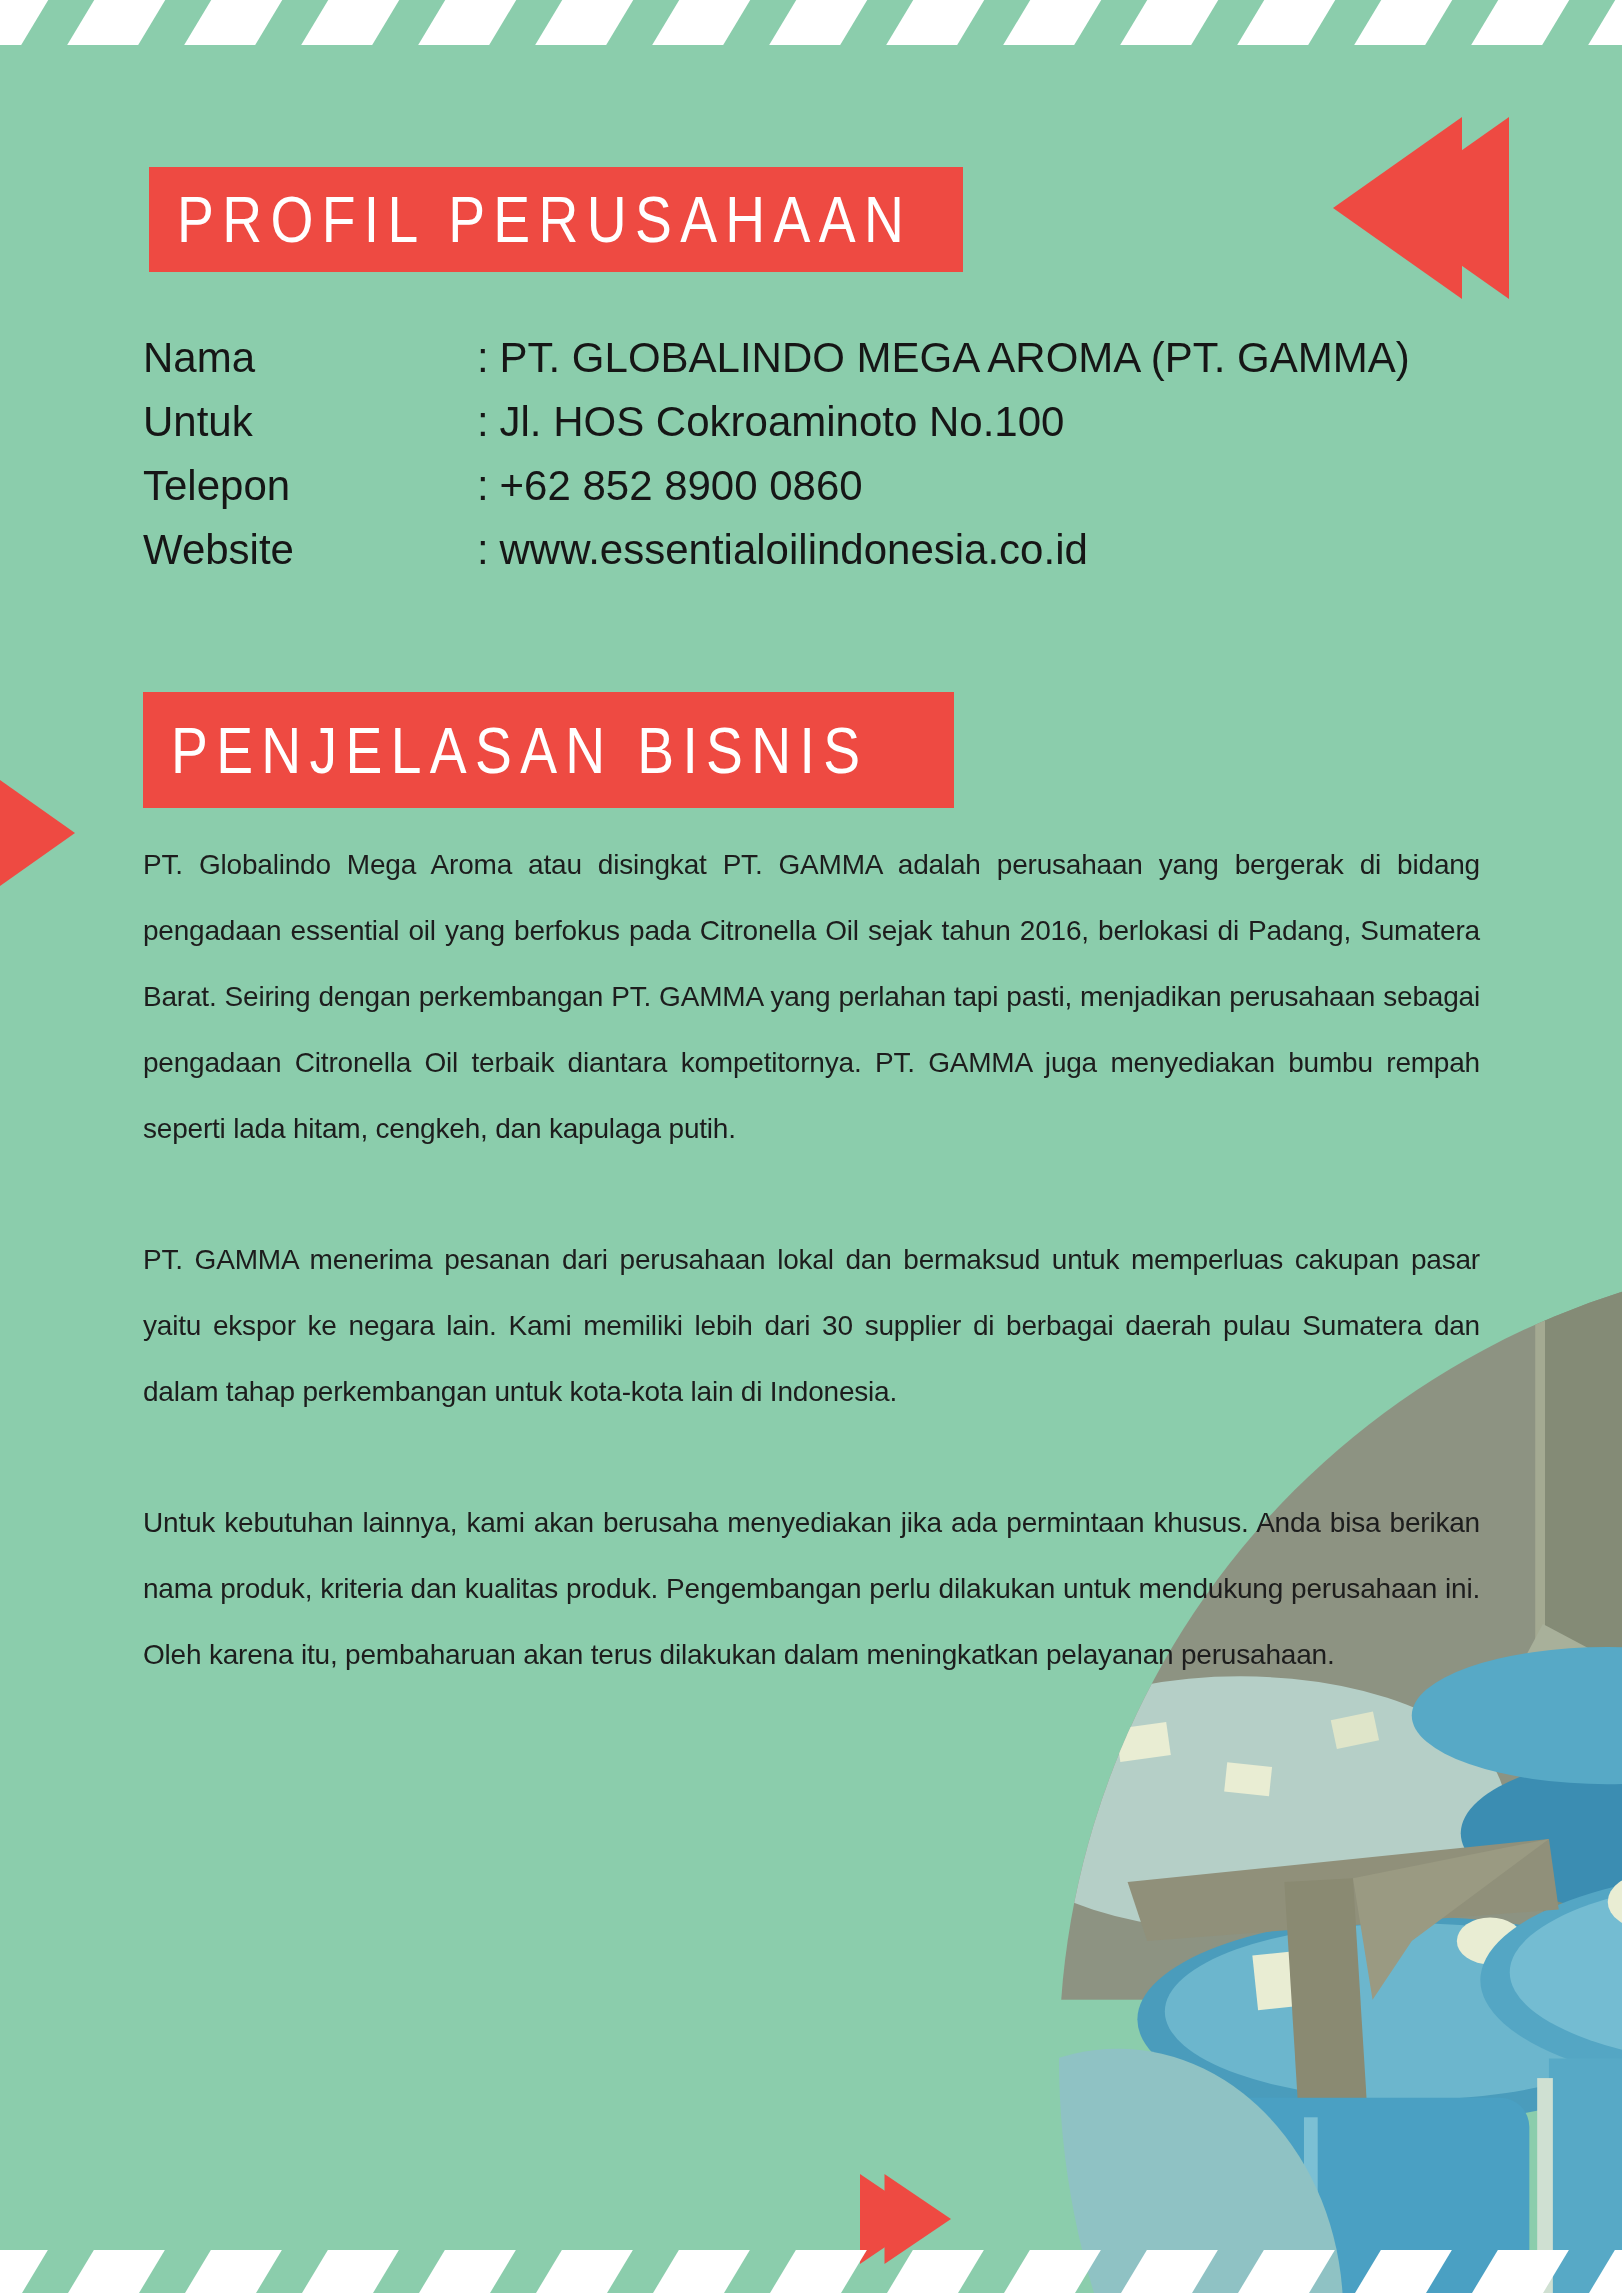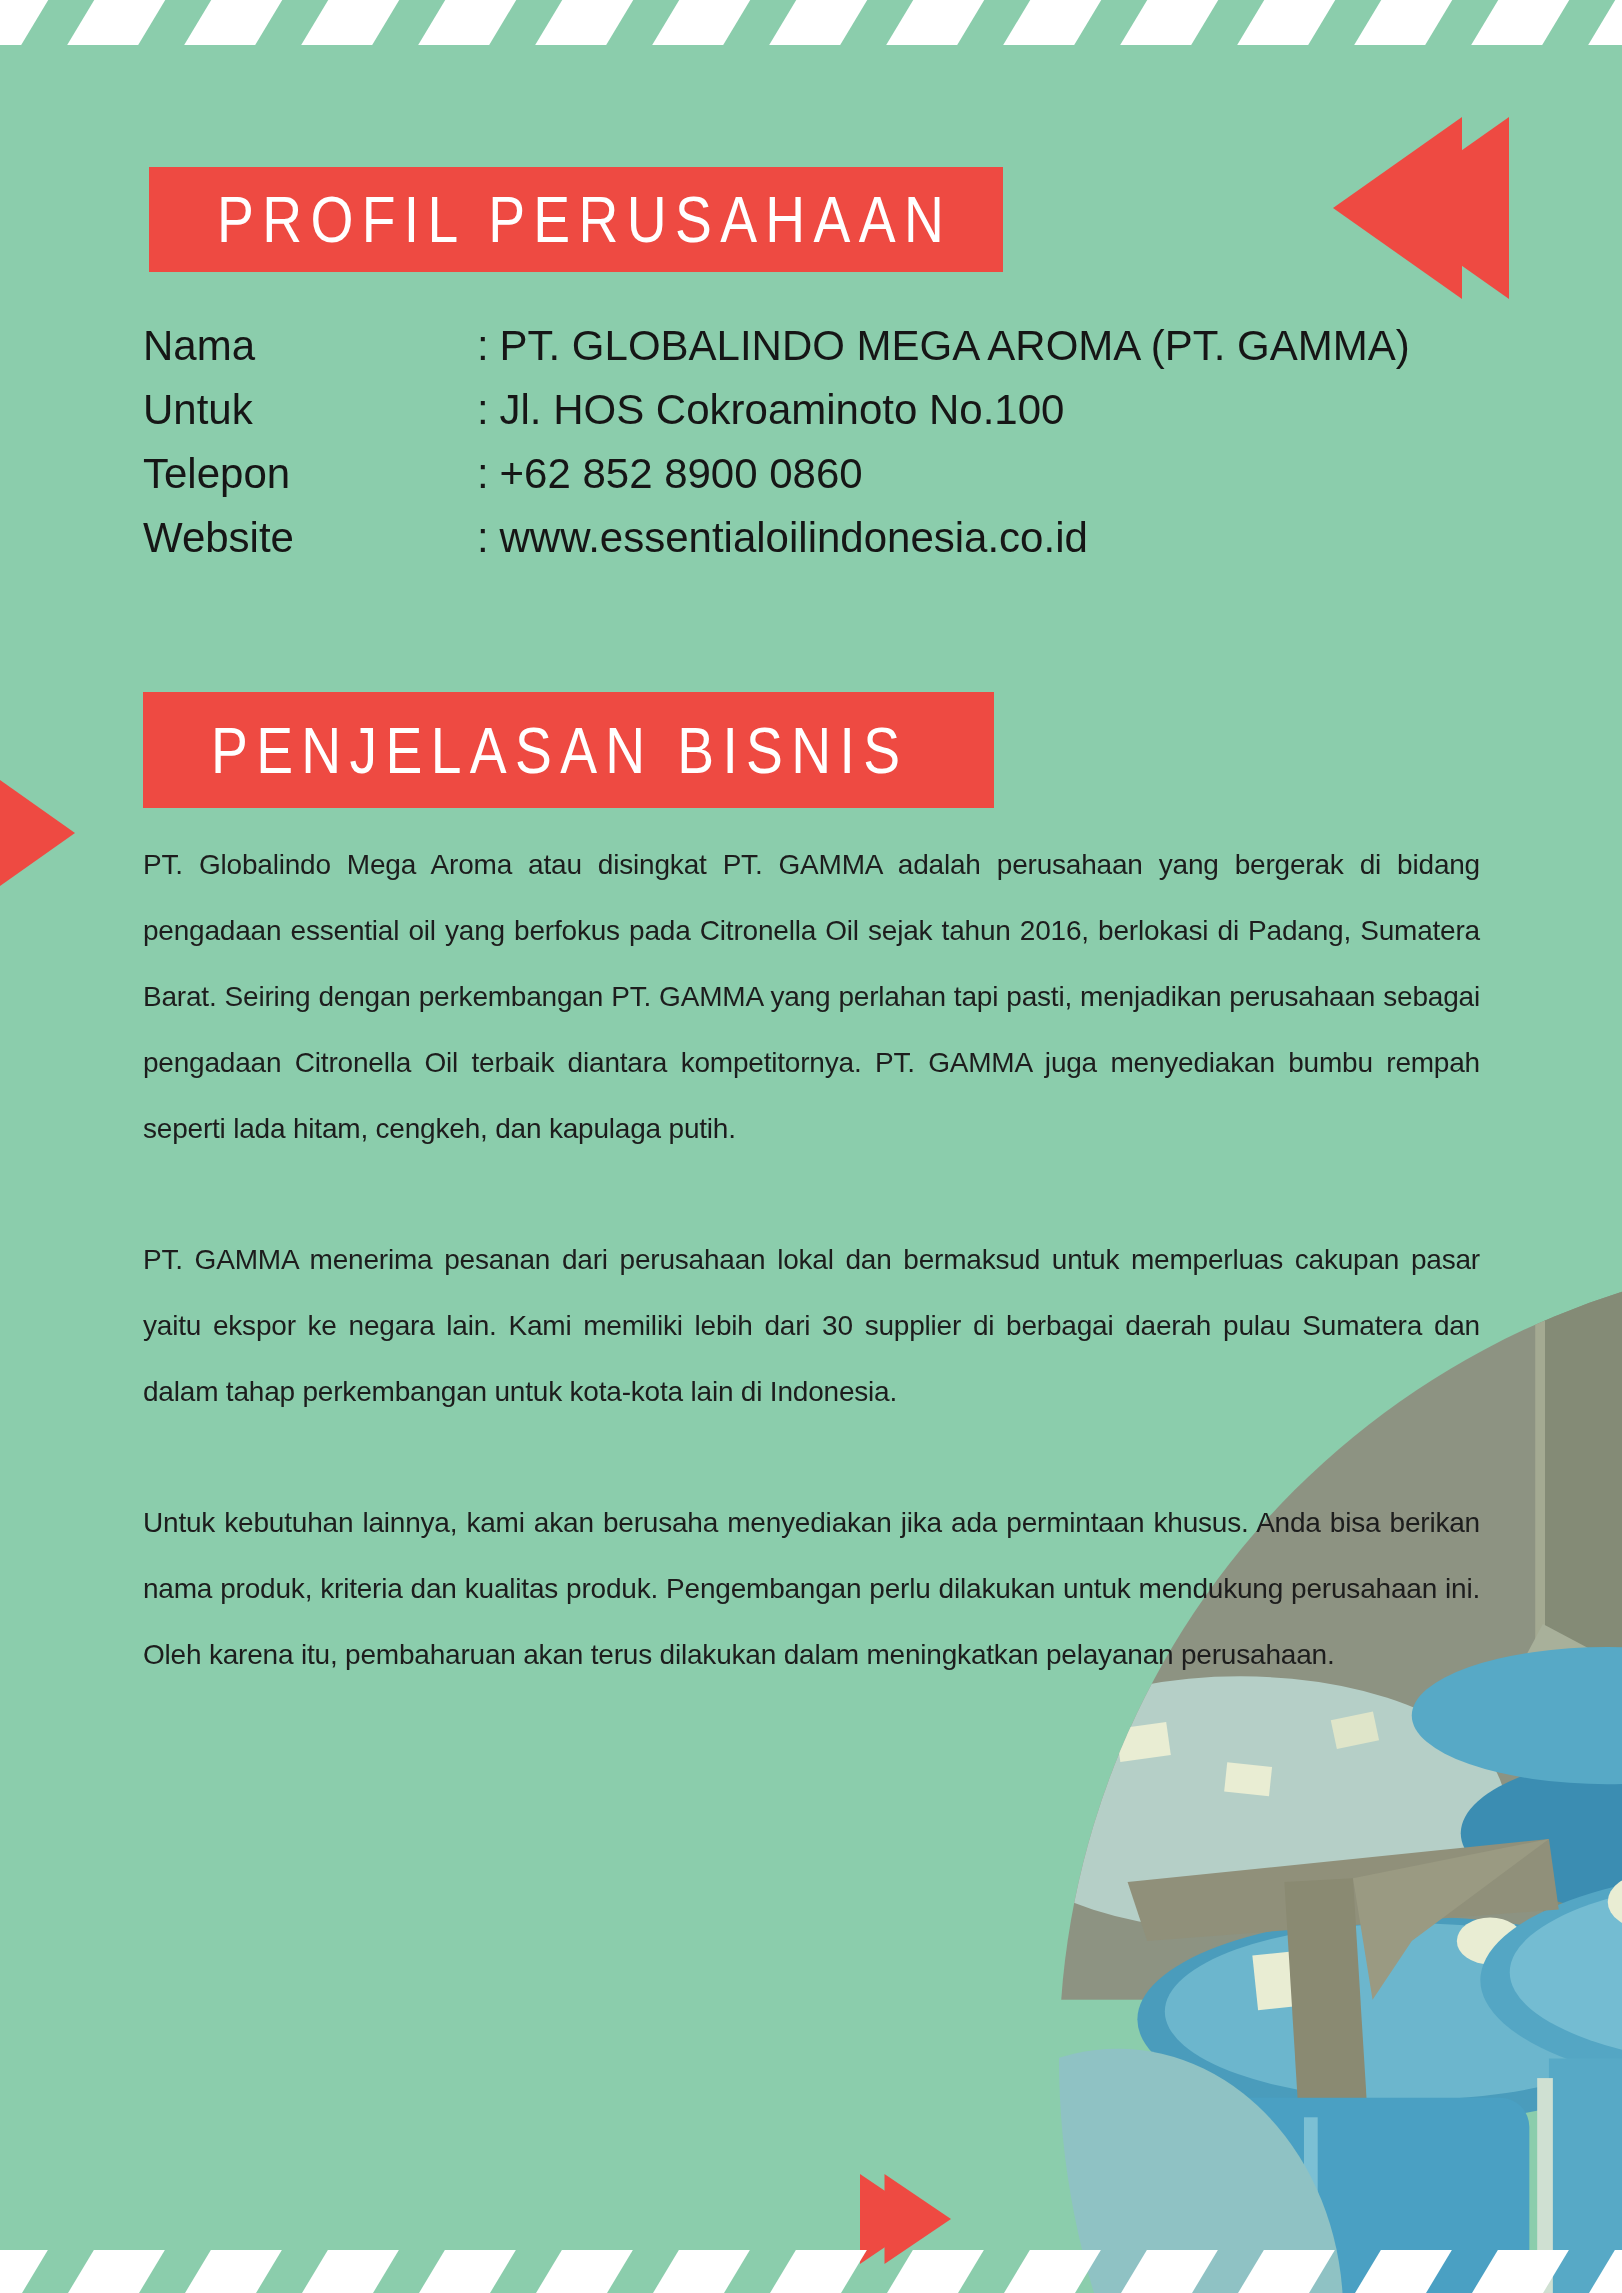--- a/index.html
+++ b/index.html
@@ -6,41 +6,41 @@
   body{background:#8bcdac;font-family:"Liberation Sans", sans-serif;}
   .page{position:relative;width:1622px;height:2294px;background:#8bcdac;overflow:hidden;}
 
   
   .stripes{position:absolute;left:-39px;width:1764px;height:45px;display:flex;overflow:hidden;z-index:5;}
   .stripes-top{top:0;}
   .stripes-bottom{bottom:0;height:44px;}
   .stripes i{display:block;flex:none;width:71px;height:120%;margin-right:46px;background:#ffffff;transform:skewX(-31deg);}
 
   
-  .banner{position:absolute;background:#ee4a42;display:flex;align-items:center;padding-left:68px;z-index:4;}
+  .banner{position:absolute;background:#ee4a42;display:flex;align-items:center;padding-left:28px;z-index:4;}
   .banner-profile{left:149px;top:167px;width:786px;height:105px;}
   .banner-business{left:143px;top:692px;width:783px;height:116px;}
   .banner-text{font-size:65px;color:#ffffff;letter-spacing:9.8px;white-space:nowrap;
                transform:scaleX(0.85);transform-origin:left center;}
 
   
   .arrow{position:absolute;z-index:2;}
   .arrow .tri{position:absolute;inset:0;background:#ee4a42;}
   .arrow-topright{left:1333px;top:117px;width:176px;height:182px;}
   .arrow-topright .tri-back{clip-path:polygon(26.7% 50%,100% 0,100% 100%);}
   .arrow-topright .tri-front{clip-path:polygon(0 50%,73.3% 0,73.3% 100%);}
   .arrow-left{left:-101px;top:742px;width:176px;height:182px;}
   .arrow-left .tri-back{clip-path:polygon(0 0,0 100%,73.3% 50%);}
   .arrow-left .tri-front{clip-path:polygon(26.7% 0,26.7% 100%,100% 50%);}
   .arrow-bottom{left:860px;top:2174px;width:91px;height:90px;}
   .arrow-bottom .tri-back{clip-path:polygon(0 0,0 100%,73.1% 50%);}
   .arrow-bottom .tri-front{clip-path:polygon(26.9% 0,26.9% 100%,100% 50%);}
 
   
-  .info{position:absolute;left:143px;top:314px;width:1392px;z-index:4;}
+  .info{position:absolute;left:143px;top:326px;width:1392px;z-index:4;}
   .info-row{display:flex;height:64px;line-height:64px;font-size:42px;color:#161616;}
   .info-label{width:334px;flex:none;}
   .info-colon{width:22.5px;flex:none;}
   .info-value{flex:1;white-space:nowrap;}
 
   
   .paras{position:absolute;left:143px;top:832px;width:1337px;z-index:4;}
   .paras p{margin:0 0 65px 0;font-size:28px;line-height:66px;text-align:justify;
            color:#1d1d1d;letter-spacing:-0.2px;}
 

